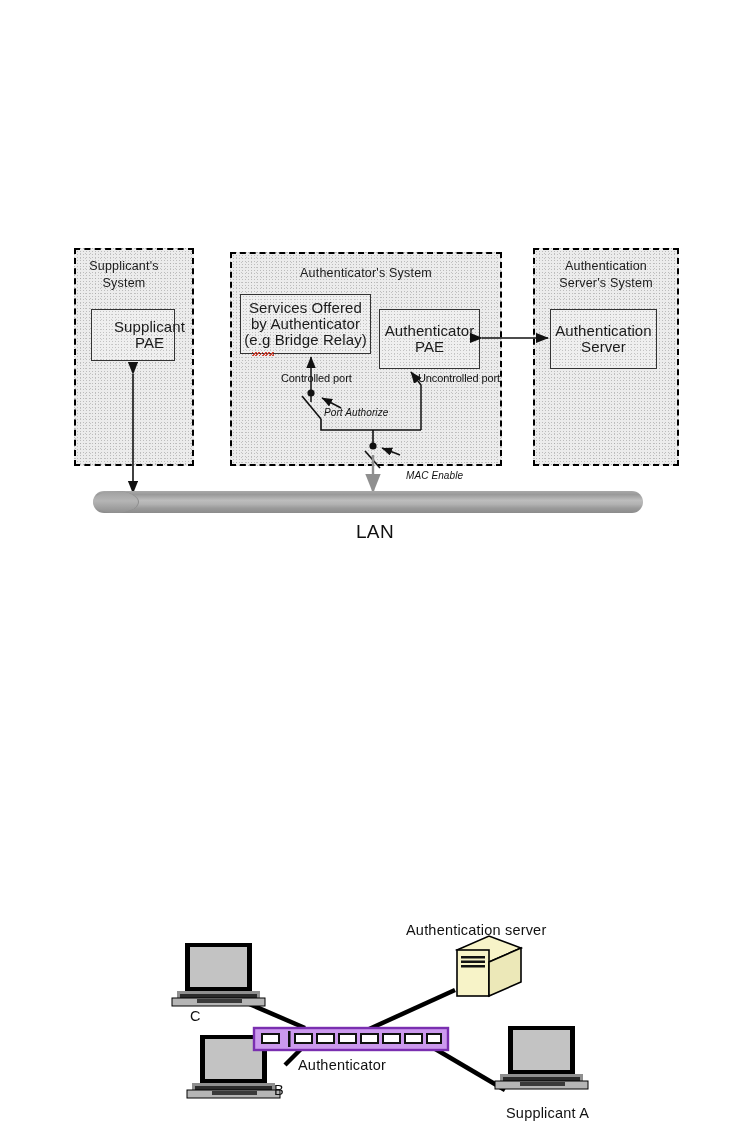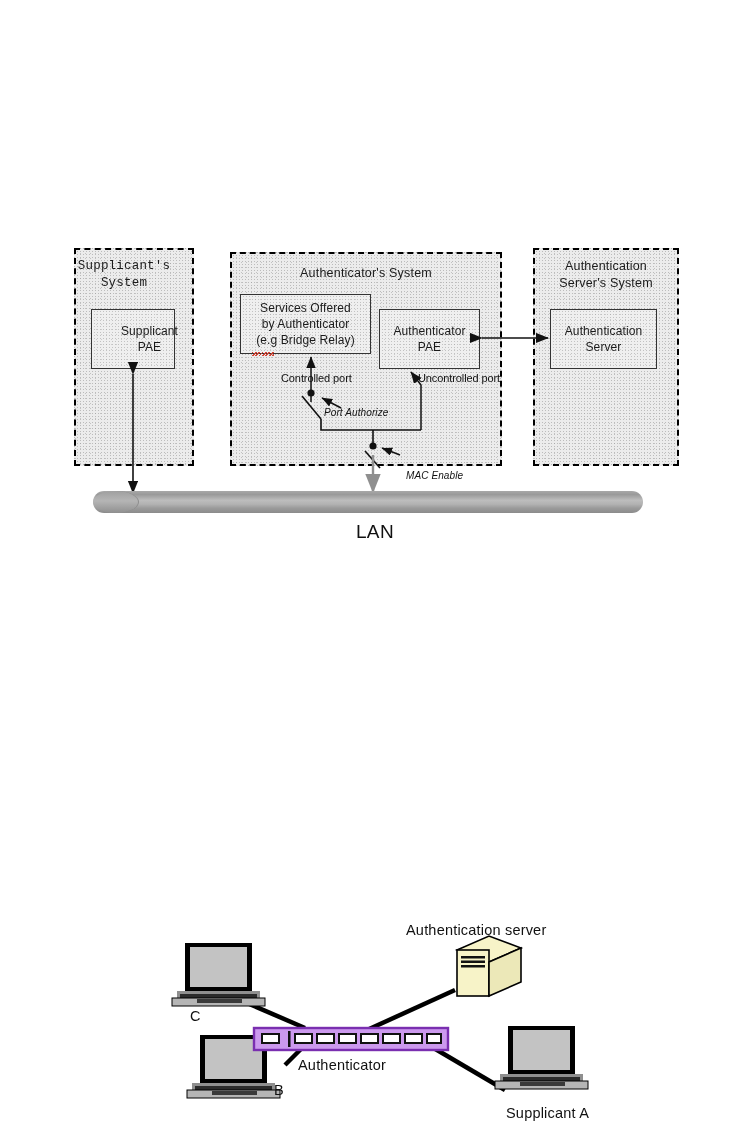--- a/index.html
+++ b/index.html
@@ -63,21 +63,21 @@
       radial-gradient(rgba(125,125,125,.3) 0.6px, transparent 0.7px);
     background-size: 3px 3px, 5px 5px;
     background-position: 1px 0, 2px 2px;
     box-sizing: border-box;
     display: flex;
     align-items: center;
     justify-content: center;
   }
   .inner-box .ib-label {
     text-align: center;
-    font-size: 12px;
+    font-size: 15px;
     line-height: 16px;
     color: #1a1a1a;
     white-space: pre-line;
     letter-spacing: .1px;
   }
 
   .port-label {
     position: absolute;
     font-size: 11px;
     color: #111111;
@@ -168,24 +168,24 @@
 </style>
 </head>
 <body>
 
 <div class="page">
 
   <div class="fig1">
 
     <div class="sys-box" style="left:74px; top:248px; width:120px; height:218px;">
     </div>
-    <div class="sys-title" style="left:74px; top:258px; width:100px;font-family:Liberation Mono, monospace;">Supplicant's
+    <div class="sys-title" style="left:74px; top:258px; width:100px;">Supplicant's
 System</div>
 
-    <div class="inner-box" style="left:91px; top:309px; width:84px; height:60px;padding-left:33px;">
+    <div class="inner-box" style="left:91px; top:309px; width:84px; height:52px;padding-left:33px;">
       <span class="ib-label">Supplicant
 PAE</span>
     </div>
 
     <div class="sys-box" style="left:230px; top:252px; width:272px; height:214px;">
     </div>
     <div class="sys-title" style="left:230px; top:265px; width:272px;">Authenticator's System</div>
 
     <div class="inner-box" style="left:240px; top:294px; width:131px; height:60px;">
       <span class="ib-label">Services Offered

